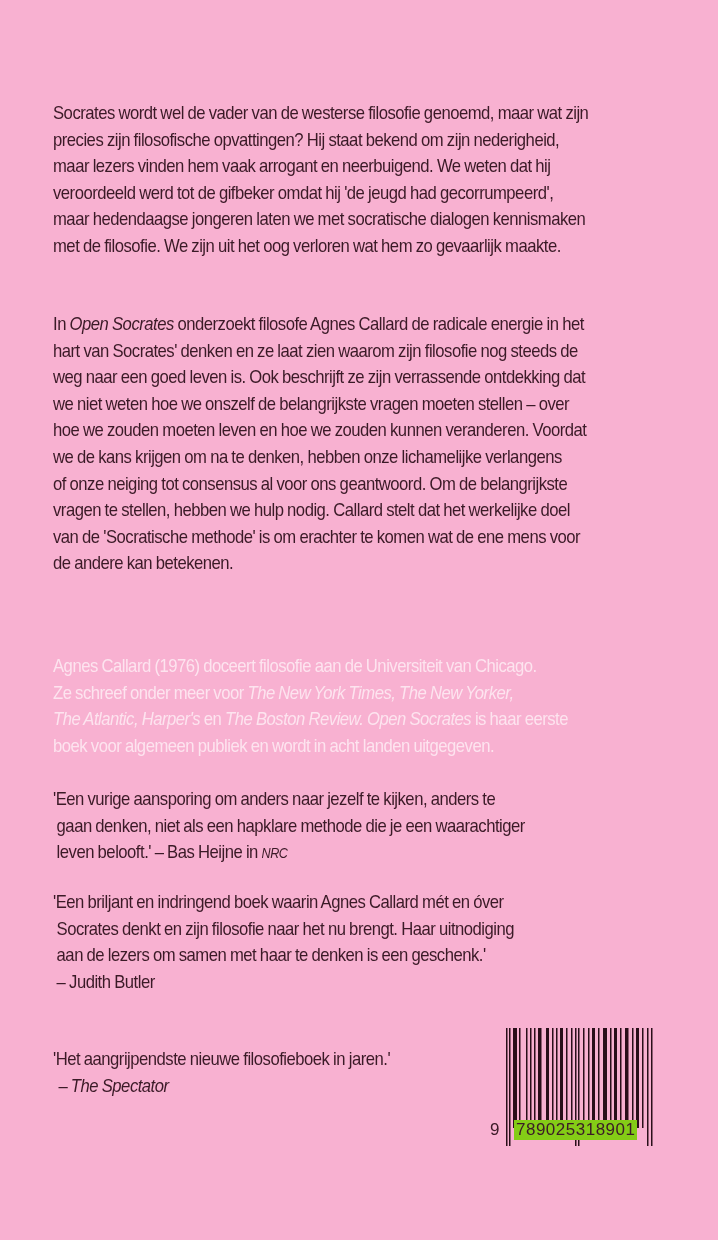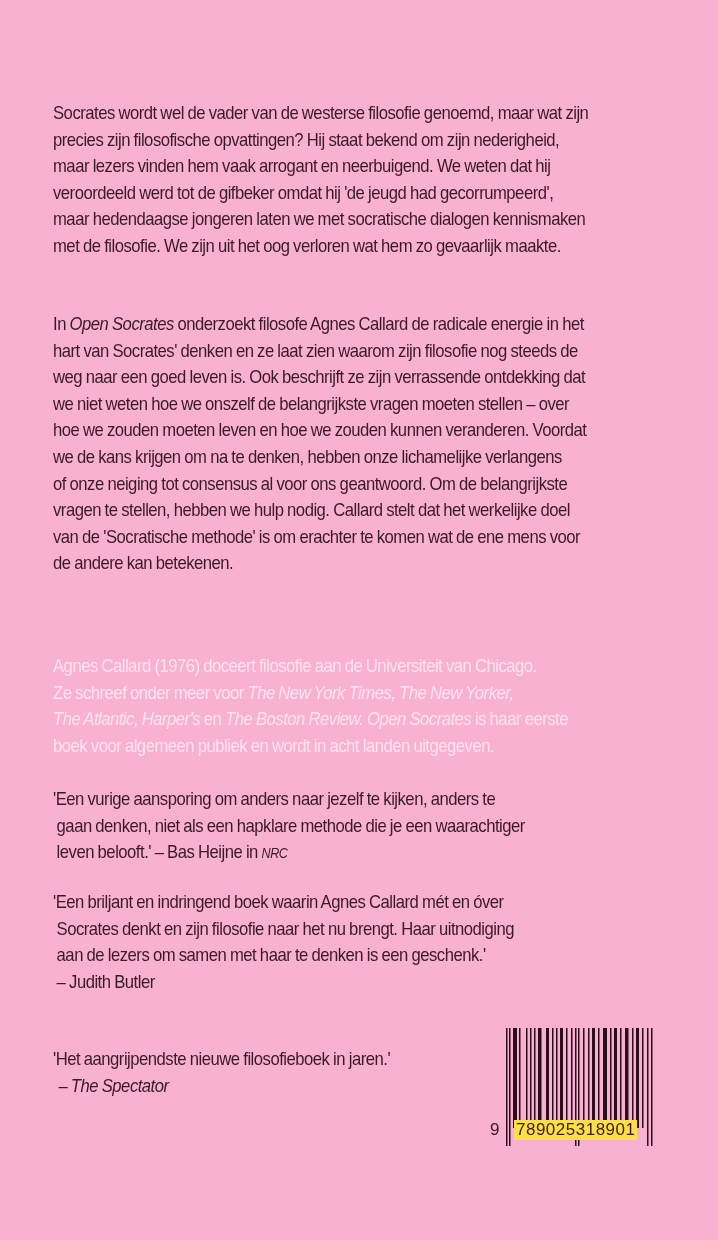--- a/index.html
+++ b/index.html
@@ -35,21 +35,21 @@
     .barcode svg { display: block; }
     .isbn {
       position: absolute;
       left: 490px; top: 1120px;
       width: 170px;
       font-family: "Liberation Sans", sans-serif;
       font-size: 17px; color: #3b1a27;
       letter-spacing: 0.5px;
     }
     .isbn .lead { position: absolute; left: 0; top: 0; }
-    .isbn .digits { position: absolute; left: 24px; top: 0; background: #fde047; padding: 0 2px; }
+    .isbn .digits { position: absolute; left: 24px; top: 0; background: #84cc16; padding: 0 2px; }
   </style>
 </head>
 <body>
 
 <div class="block" style="top:100px;">
   <span class="line">Socrates wordt wel de vader van de westerse filosofie genoemd, maar wat zijn</span>
   <span class="line">precies zijn filosofische opvattingen? Hij staat bekend om zijn nederigheid,</span>
   <span class="line">maar lezers vinden hem vaak arrogant en neerbuigend. We weten dat hij</span>
   <span class="line">veroordeeld werd tot de gifbeker omdat hij 'de jeugd had gecorrumpeerd',</span>
   <span class="line">maar hedendaagse jongeren laten we met socratische dialogen kennismaken</span>

